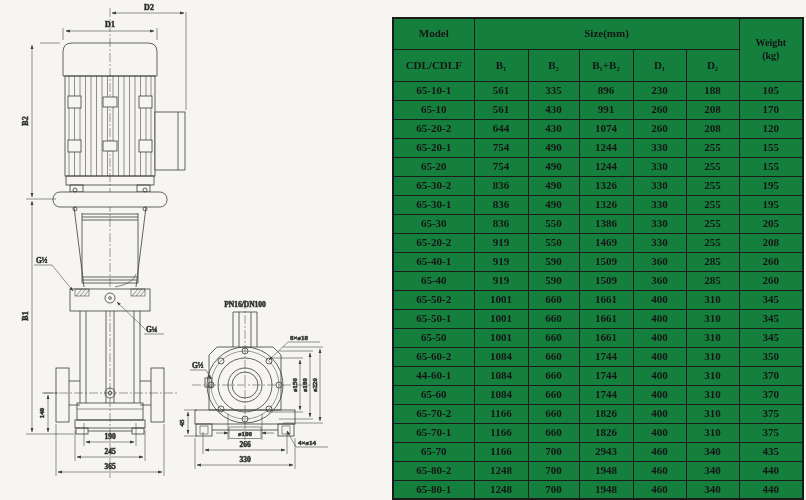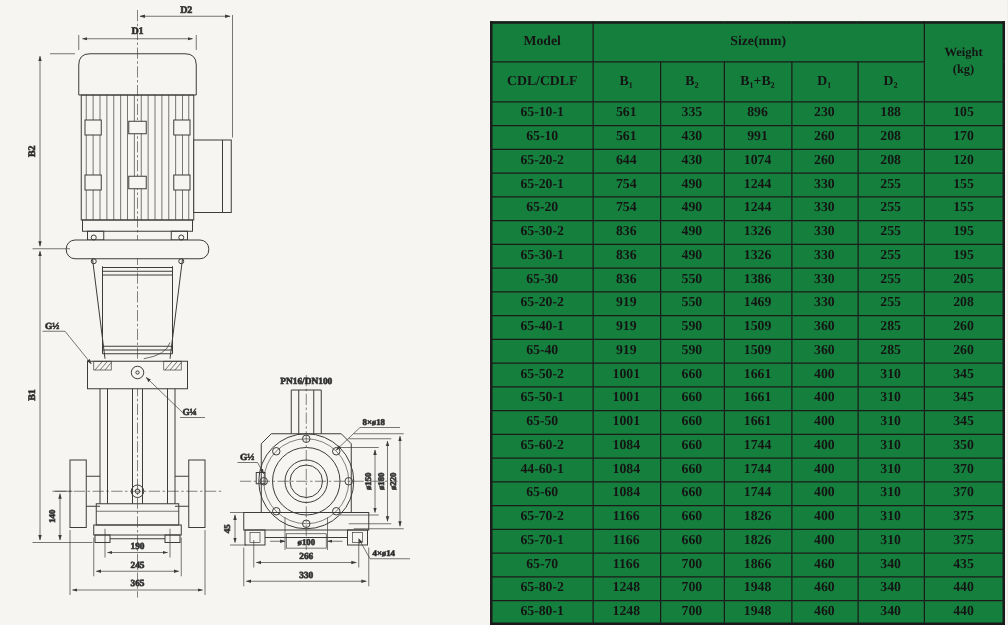--- a/index.html
+++ b/index.html
@@ -471,21 +471,21 @@
       <td>660</td>
       <td>1826</td>
       <td>400</td>
       <td>310</td>
       <td>375</td>
     </tr>
         <tr class="data-row">
       <td>65-70</td>
       <td>1166</td>
       <td>700</td>
-      <td>1866</td>
+      <td>2943</td>
       <td>460</td>
       <td>340</td>
       <td>435</td>
     </tr>
         <tr class="data-row">
       <td>65-80-2</td>
       <td>1248</td>
       <td>700</td>
       <td>1948</td>
       <td>460</td>

